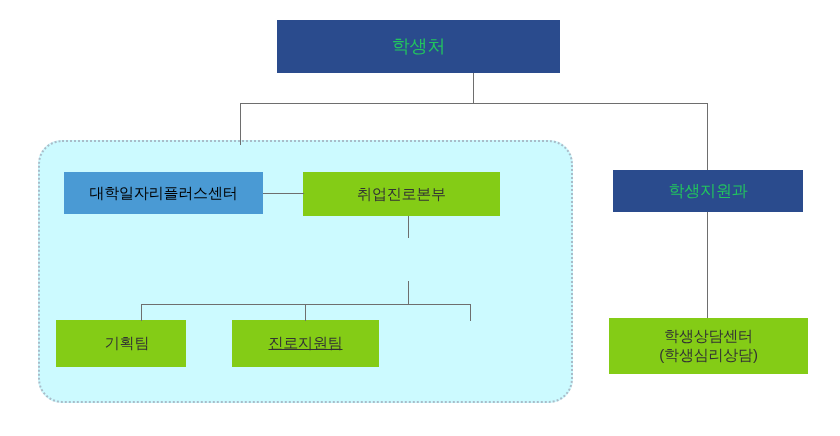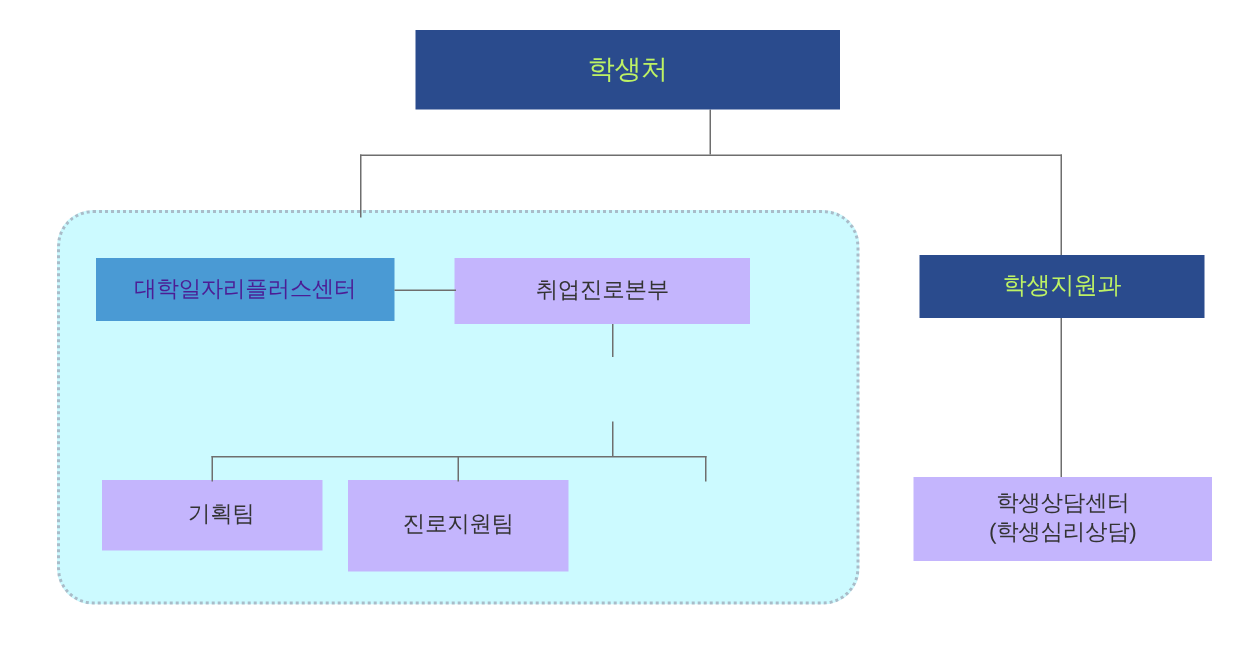--- a/index.html
+++ b/index.html
@@ -25,28 +25,28 @@
     align-items: center;
     justify-content: center;
     text-align: center;
     box-sizing: border-box;
     line-height: 1.25;
     letter-spacing: -0.2px;
     z-index: 3;
   }
   .node-navy {
     background: #2a4b8d;
-    color: #bef264;
+    color: #22c55e;
   }
   .node-blue {
     background: #4a9ad4;
-    color: #4c1d95;
+    color: #000000;
   }
   .node-gray {
-    background: #c4b5fd;
+    background: #84cc16;
     color: #333333;
   }
 
   
   .group-box {
     position: absolute;
     box-sizing: border-box;
     background: #ccfaff;
     border: 2px dotted #a9bcc9;
     border-radius: 24px;
@@ -90,23 +90,23 @@
 
 
   <div class="line line-v line-above" style="left:408px; top:281px; width:1px; height:23px;"></div>
 
   <div class="line line-h line-above" style="left:141px; top:304px; width:330px; height:1px;"></div>
 
   <div class="line line-v line-above" style="left:141px; top:304px; width:1px; height:17px;"></div>
   <div class="line line-v line-above" style="left:305px; top:304px; width:1px; height:17px;"></div>
   <div class="line line-v line-above" style="left:470px; top:304px; width:1px; height:17px;"></div>
 
-  <div class="node node-gray" style="left:68px; top:320px; width:147px; height:47px; font-size:15px;padding-left:12px;">기획팀</div>
+  <div class="node node-gray" style="left:56px; top:320px; width:130px; height:47px; font-size:15px;padding-left:12px;">기획팀</div>
 
-  <div class="node node-gray" style="left:232px; top:320px; width:147px; height:61px; font-size:15px;">진로지원팀</div>
+  <div class="node node-gray" style="left:232px; top:320px; width:147px; height:47px; font-size:15px;text-decoration:underline;">진로지원팀</div>
 
 
   <div class="node node-navy" style="left:613px; top:170px; width:190px; height:42px; font-size:16px;text-align:right;">학생지원과</div>
 
   <div class="line line-v" style="left:707px; top:212px; width:1px; height:106px;"></div>
 
   <div class="node node-gray" style="left:609px; top:318px; width:199px; height:56px; font-size:15px; flex-direction:column;">
     <span>학생상담센터</span>
     <span>(학생심리상담)</span>
   </div>

